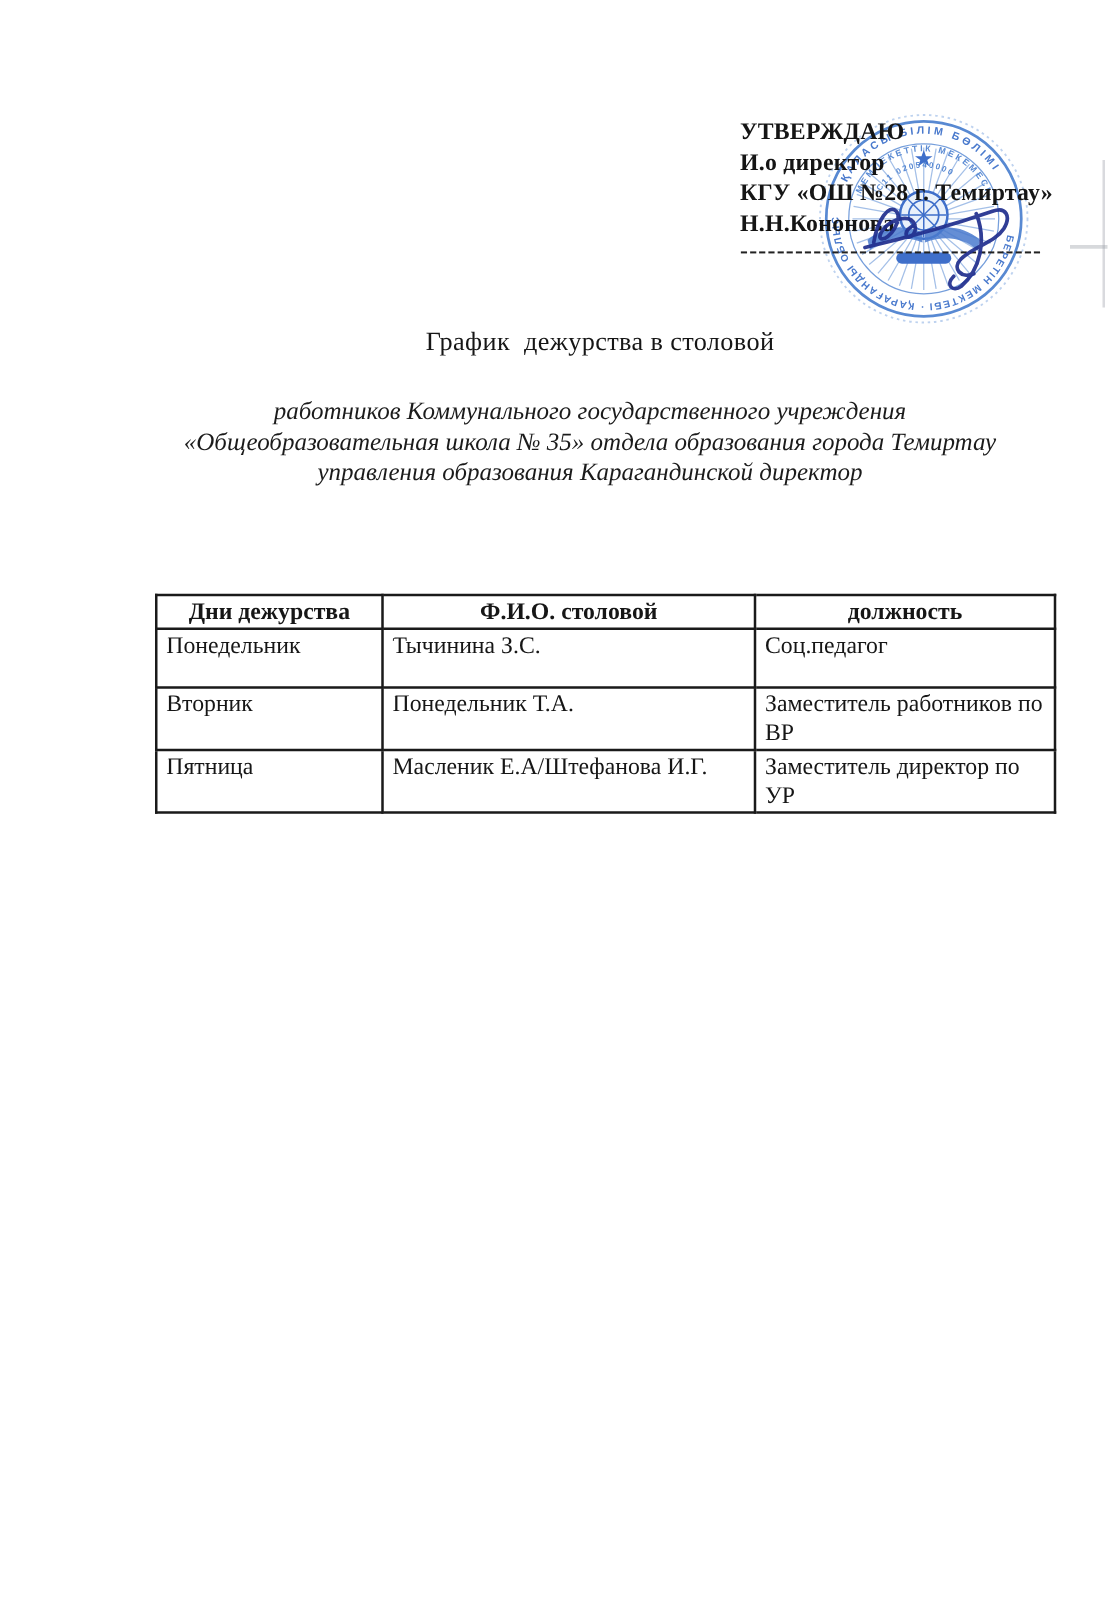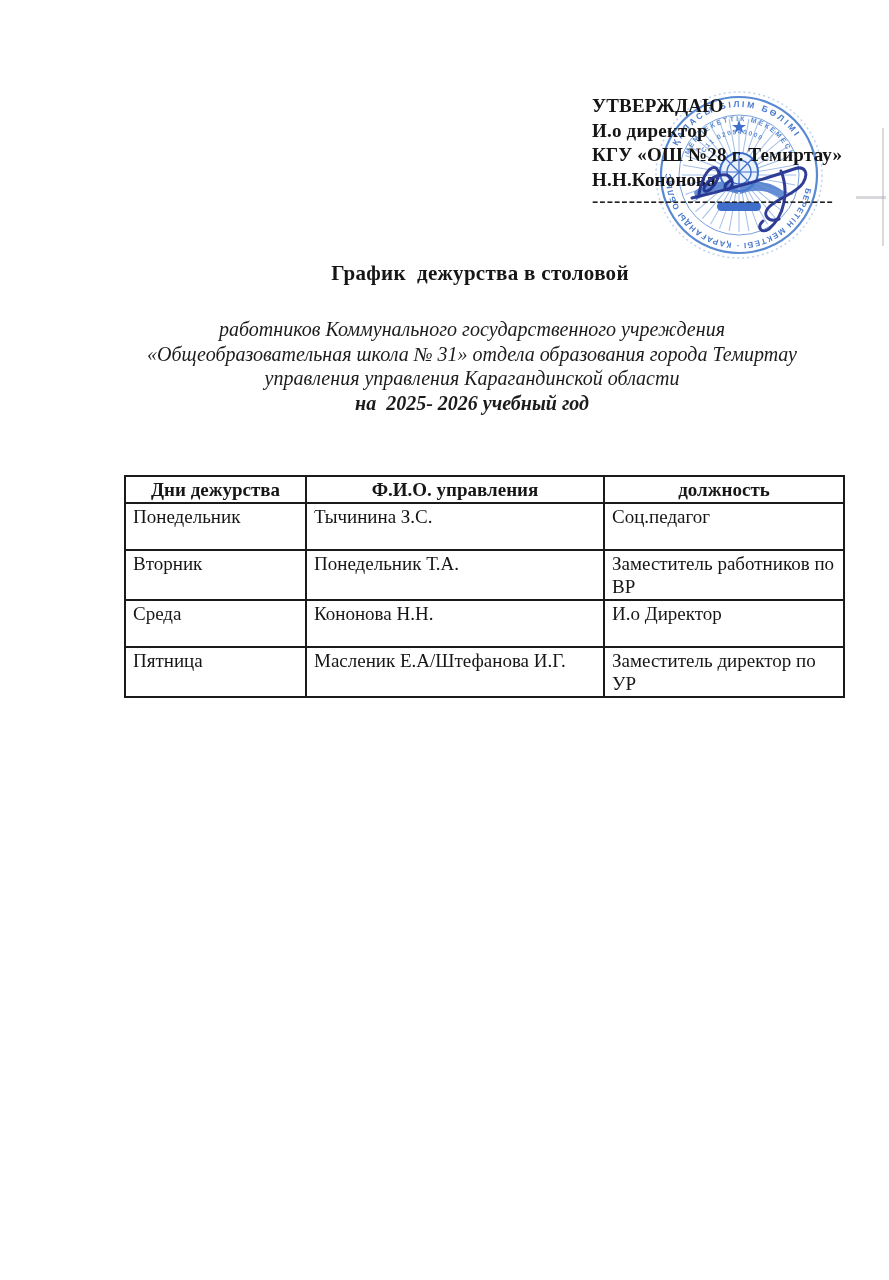--- a/index.html
+++ b/index.html
@@ -23,21 +23,21 @@
   .stamp{position:absolute;left:654px;top:88px;width:170px;height:174px;z-index:1;opacity:.92;}
   .stamp text{font-family:"Liberation Sans","DejaVu Sans",sans-serif;font-weight:bold;}
   
   .signature{position:absolute;left:678px;top:150px;width:140px;height:95px;z-index:4;}
   
   .edge-line{position:absolute;left:882px;top:128px;width:2px;height:118px;background:#b9bcc2;opacity:.55;z-index:0;}
   .edge-dash{position:absolute;left:856px;top:196px;width:30px;height:3px;background:#9aa0a8;opacity:.4;z-index:0;}
   
   .doc-title{
     position:absolute;left:100px;top:261px;width:760px;text-align:center;
-    font-weight:bold;font-size:21px;letter-spacing:.3px;white-space:pre-wrap;color:#161616;
+    font-weight:normal;font-size:21px;letter-spacing:.3px;white-space:pre-wrap;color:#161616;
   }
   .doc-subtitle{
     position:absolute;left:98px;top:317px;width:748px;text-align:center;
     font-size:20px;line-height:24.5px;color:#1b1b1b;
   }
   .doc-subtitle .line{white-space:pre-wrap;font-style:italic;}
   .doc-subtitle .bold{font-weight:bold;}
   
   .duty-table{
     position:absolute;left:124px;top:475px;
@@ -138,55 +138,49 @@
       <path d="M 21,44 C 24,26 33,13 39,19 C 45,25 33,43 27,41 C 23,39 31,27 43,25 C 55,23 57,35 51,39 C 46,42 44,34 54,30"></path>
       <path d="M 14,48 C 48,40 84,30 116,19 C 127,15 131,23 125,33 C 118,44 101,47 91,57 C 83,65 91,73 101,69"></path>
       <path d="M 103,21 C 111,41 107,65 91,79 C 84,84 78,78 85,71"></path>
     </g>
   </svg>
 
   <div class="doc-title">График  дежурства в столовой</div>
 
   <div class="doc-subtitle">
     <div class="line">работников Коммунального государственного учреждения</div>
-    <div class="line">«Общеобразовательная школа № 31» отдела образования города Темиртау</div>
-    <div class="line">управления управления Карагандинской области</div>
-    <div class="line bold">на  2025- 2026 учебный год</div>
+    <div class="line">«Общеобразовательная школа № 35» отдела образования города Темиртау</div>
+    <div class="line">управления образования Карагандинской директор</div>
   </div>
 
   <table class="duty-table">
     <colgroup>
       <col class="col-day">
         <col class="col-name">
         <col class="col-pos">
     </colgroup>
     <thead>
       <tr>
         <th>Дни дежурства</th>
-        <th>Ф.И.О. управления</th>
+        <th>Ф.И.О. столовой</th>
         <th>должность</th>
       </tr>
     </thead>
     <tbody>
       <tr>
         <td>Понедельник</td>
         <td>Тычинина З.С.</td>
         <td>Соц.педагог</td>
       </tr>
       <tr>
         <td>Вторник</td>
         <td>Понедельник Т.А.</td>
         <td>Заместитель работников по ВР</td>
       </tr>
       <tr>
-        <td>Среда</td>
-        <td>Кононова Н.Н.</td>
-        <td>И.о Директор</td>
-      </tr>
-      <tr>
         <td>Пятница</td>
         <td>Масленик Е.А/Штефанова И.Г.</td>
         <td>Заместитель директор по УР</td>
       </tr>
     </tbody>
   </table>
 
 </div>
 
 </body></html>

